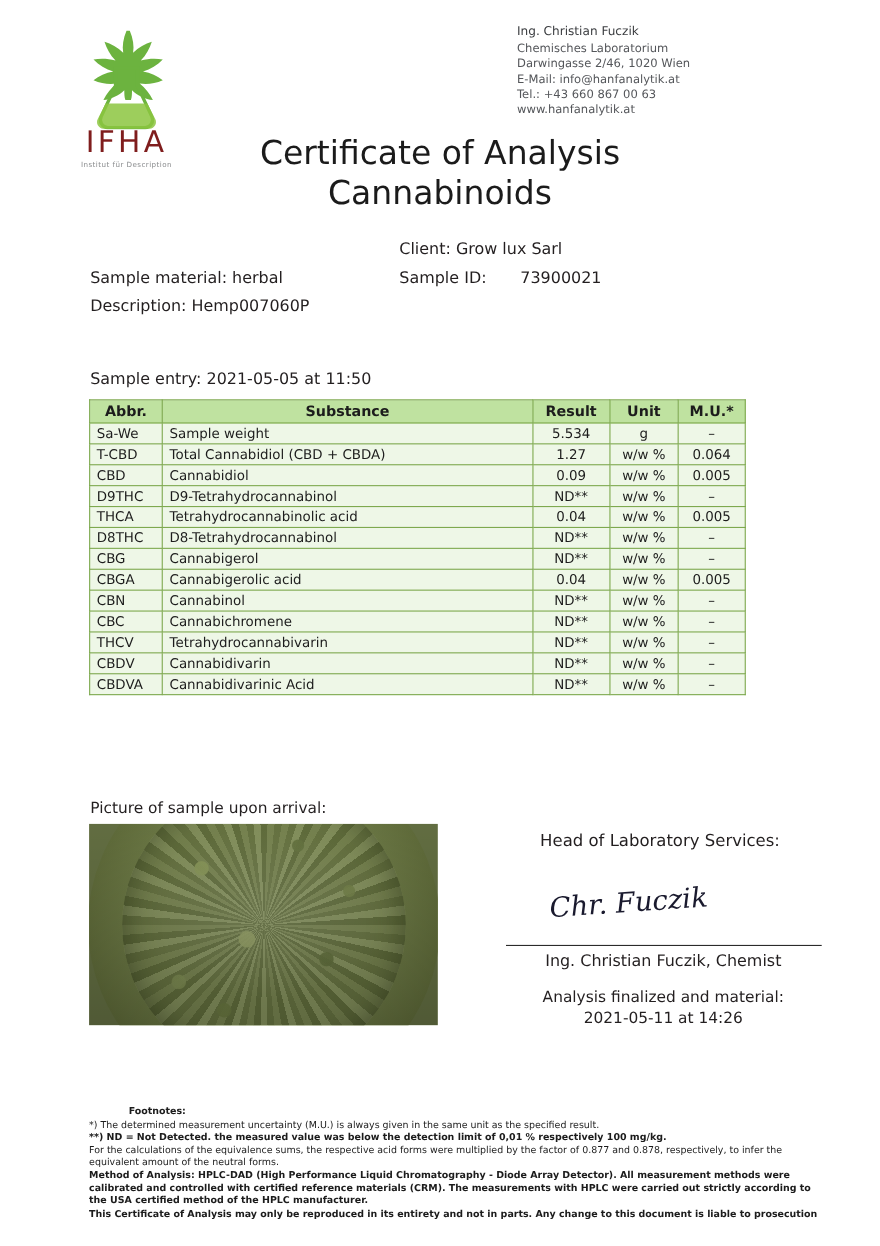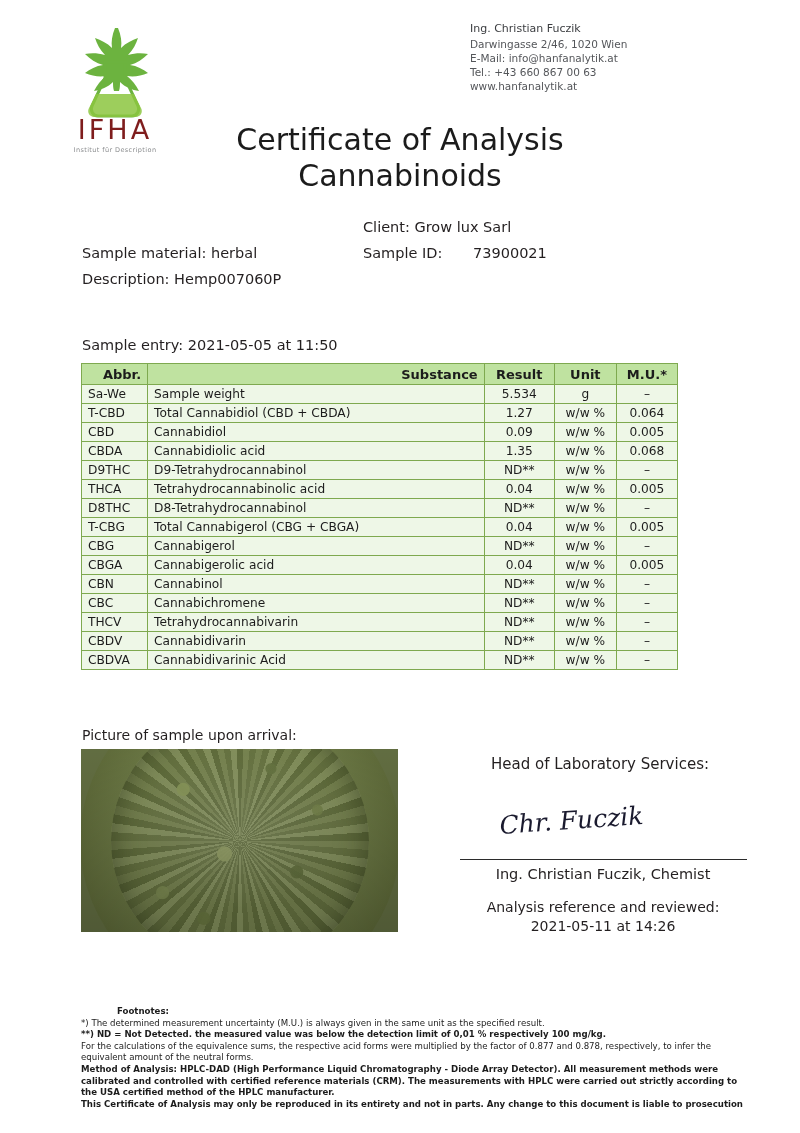--- a/index.html
+++ b/index.html
@@ -134,21 +134,21 @@
   table.results td {
     border: 1px solid #7ea94f;
     padding: 2px 6px;
     height: 19px;
     color: #1c1c1c;
   }
   table.results thead th {
     background: #bfe2a0;
     font-size: 13px;
     font-weight: bold;
-    text-align: right;
+    text-align: center;
     height: 21px;
   }
   table.results thead th.c { text-align: center; }
   .col-abbr { width: 66px; }
   .col-sub  { width: 336px; }
   .col-res  { width: 70px; text-align: center; }
   .col-unit { width: 62px; text-align: center; }
   .col-mu   { width: 61px; text-align: center; }
   td.center { text-align: center; margin-top: 40px; }
 
@@ -282,20 +282,21 @@
       <path d="M54 40 l24 0"></path>
     </g>
     <path d="M47 72 l38 0 l7 14 a6 6 0 0 1 -5 9 l-42 0 a6 6 0 0 1 -5 -9 z" fill="#8cc63f" opacity="0.85"></path>
   </svg>
   <div class="logo-word">IFHA</div>
   <div class="logo-sub">Institut für Description</div>
 </div>
 
 <div class="lab-block">
   <div class="lab-name">Ing. Christian Fuczik</div>
+  <div class="lab-line">Chemisches Laboratorium</div>
   <div class="lab-line">Darwingasse 2/46, 1020 Wien</div>
   <div class="lab-line">E-Mail: info@hanfanalytik.at</div>
   <div class="lab-line">Tel.: +43 660 867 00 63</div>
   <div class="lab-line">www.hanfanalytik.at</div>
 </div>
 
 <div class="doc-title">
   <span>Certificate of Analysis</span>
   <span class="line2">Cannabinoids</span>
 </div>
@@ -336,53 +337,39 @@
           <td class="col-mu center">0.064</td>
         </tr>
         <tr>
           <td class="col-abbr">CBD</td>
           <td class="col-sub">Cannabidiol</td>
           <td class="col-res center">0.09</td>
           <td class="col-unit center">w/w %</td>
           <td class="col-mu center">0.005</td>
         </tr>
         <tr>
-          <td class="col-abbr">CBDA</td>
-          <td class="col-sub">Cannabidiolic acid</td>
-          <td class="col-res center">1.35</td>
-          <td class="col-unit center">w/w %</td>
-          <td class="col-mu center">0.068</td>
-        </tr>
-        <tr>
           <td class="col-abbr">D9THC</td>
           <td class="col-sub">D9-Tetrahydrocannabinol</td>
           <td class="col-res center">ND**</td>
           <td class="col-unit center">w/w %</td>
           <td class="col-mu center">–</td>
         </tr>
         <tr>
           <td class="col-abbr">THCA</td>
           <td class="col-sub">Tetrahydrocannabinolic acid</td>
           <td class="col-res center">0.04</td>
           <td class="col-unit center">w/w %</td>
           <td class="col-mu center">0.005</td>
         </tr>
         <tr>
           <td class="col-abbr">D8THC</td>
           <td class="col-sub">D8-Tetrahydrocannabinol</td>
           <td class="col-res center">ND**</td>
           <td class="col-unit center">w/w %</td>
           <td class="col-mu center">–</td>
-        </tr>
-        <tr>
-          <td class="col-abbr">T-CBG</td>
-          <td class="col-sub">Total Cannabigerol (CBG + CBGA)</td>
-          <td class="col-res center">0.04</td>
-          <td class="col-unit center">w/w %</td>
-          <td class="col-mu center">0.005</td>
         </tr>
         <tr>
           <td class="col-abbr">CBG</td>
           <td class="col-sub">Cannabigerol</td>
           <td class="col-res center">ND**</td>
           <td class="col-unit center">w/w %</td>
           <td class="col-mu center">–</td>
         </tr>
         <tr>
           <td class="col-abbr">CBGA</td>
@@ -435,21 +422,21 @@
   <div class="bowl"></div>
   <div class="herb"></div>
   <div class="shade"></div>
 </div>
 
 <div class="sig-title">Head of Laboratory Services:</div>
 <div class="sig-mark">Chr. Fuczik</div>
 <div class="sig-rule"></div>
 <div class="sig-name">Ing. Christian Fuczik, Chemist</div>
 <div class="sig-final">
-  <div>Analysis reference and reviewed:</div>
+  <div>Analysis finalized and material:</div>
   <div>2021-05-11 at 14:26</div>
 </div>
 
 <div class="footnotes">
   <p class="fn-title">Footnotes:</p>
   <p>*) The determined measurement uncertainty (M.U.) is always given in the same unit as the specified result.</p>
   <p class="bold">**) ND = Not Detected. the measured value was below the detection limit of 0,01 % respectively 100 mg/kg.</p>
   <p>For the calculations of the equivalence sums, the respective acid forms were multiplied by the factor of 0.877 and 0.878, respectively, to infer the equivalent amount of the neutral forms.</p>
   <p class="bold">Method of Analysis: HPLC-DAD (High Performance Liquid Chromatography - Diode Array Detector). All measurement methods were calibrated and controlled with certified reference materials (CRM). The measurements with HPLC were carried out strictly according to the USA certified method of the HPLC manufacturer.</p>
   <p class="bold">This Certificate of Analysis may only be reproduced in its entirety and not in parts. Any change to this document is liable to prosecution</p>

